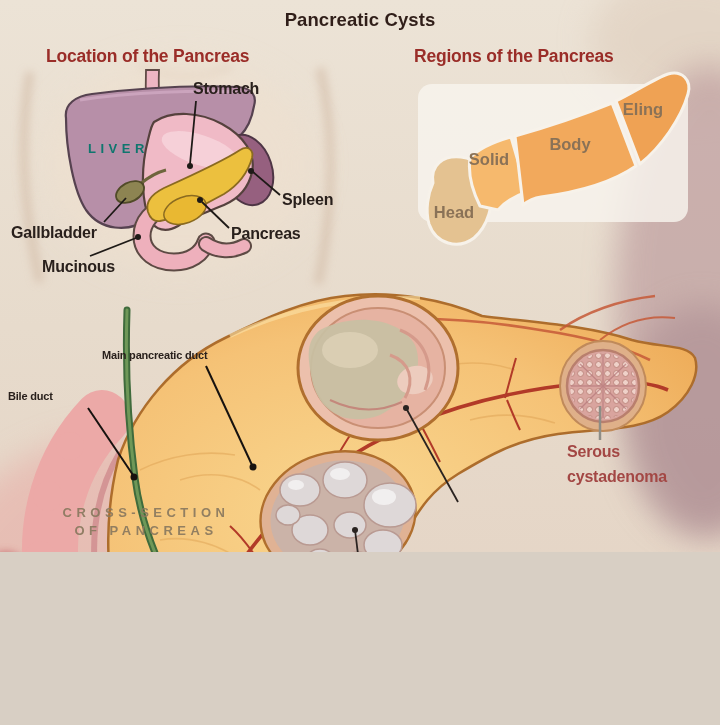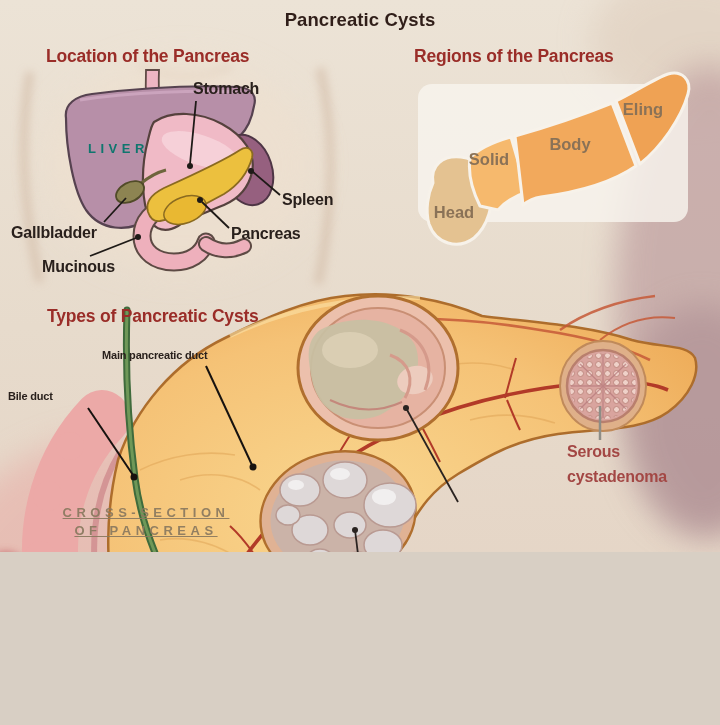--- a/index.html
+++ b/index.html
@@ -10,21 +10,21 @@
   }
   .canvas svg.art{position:absolute;left:0;top:0;}
   .lbl{position:absolute;white-space:pre-line;}
   .title{left:0;top:9px;width:720px;text-align:center;font-size:18.5px;font-weight:bold;color:#301e19;letter-spacing:.1px;}
   .heading{font-size:17.5px;font-weight:bold;color:#9a2d28;letter-spacing:-.2px;}
   .organ{font-size:16px;font-weight:bold;color:#29201c;letter-spacing:-.2px;}
   .liver-txt{font-size:13px;font-weight:bold;color:#0f766e;letter-spacing:4.5px;}
   .region{font-size:16.5px;font-weight:bold;color:#8a7257;text-align:center;width:60px;}
   .cyst{font-size:16px;font-weight:bold;color:#a34744;line-height:1.55;letter-spacing:-.2px;}
   .blk{font-size:11px;font-weight:bold;color:#29201c;letter-spacing:-.2px;}
-  .xsect{font-size:13px;font-weight:bold;color:#8a795f;letter-spacing:4.5px;text-align:center;width:188px;line-height:1.35;opacity:.92;text-decoration:underline;}
+  .xsect{font-size:13px;font-weight:bold;color:#8a795f;letter-spacing:4.5px;text-align:center;width:188px;line-height:1.35;opacity:.92;}
   .sig{font-family:"DejaVu Serif",serif;font-style:italic;font-size:26px;color:#f3cdc6;transform:rotate(-12deg);letter-spacing:2px;opacity:.9;}
 </style>
 </head>
 <body>
 
 <div class="canvas">
 
 <svg class="art" width="720" height="725" viewBox="0 0 720 725">
   <defs>
     <linearGradient id="bgGrad" x1="0" y1="0" x2="0" y2="1">
@@ -264,21 +264,20 @@
 <div class="lbl organ" style="left:282px;top:191px;">Spleen</div>
 <div class="lbl organ" style="left:11px;top:224px;">Gallbladder</div>
 <div class="lbl organ" style="left:231px;top:225px;">Pancreas</div>
 <div class="lbl organ" style="left:42px;top:258px;">Mucinous</div>
 
 <div class="lbl region" style="left:424px;top:203px;">Head</div>
 <div class="lbl region" style="left:459px;top:150px;">Solid</div>
 <div class="lbl region" style="left:540px;top:135px;">Body</div>
 <div class="lbl region" style="left:613px;top:100px;">Eling</div>
 
-<div class="lbl heading" style="left:47px;top:306px;">Types of Pancreatic Cysts</div>
 <div class="lbl blk" style="left:102px;top:349px;">Main pancreatic duct</div>
 <div class="lbl blk" style="left:8px;top:390px;">Bile duct</div>
 <div class="lbl xsect" style="left:52px;top:504px;">CROSS-SECTION OF PANCREAS</div>
 
 <div class="lbl cyst" style="left:567px;top:440px;width:120px;">Serous cystadenoma</div>
 
 <div class="lbl sig" style="left:42px;top:672px;">Eling</div>
 
 </div>
 

